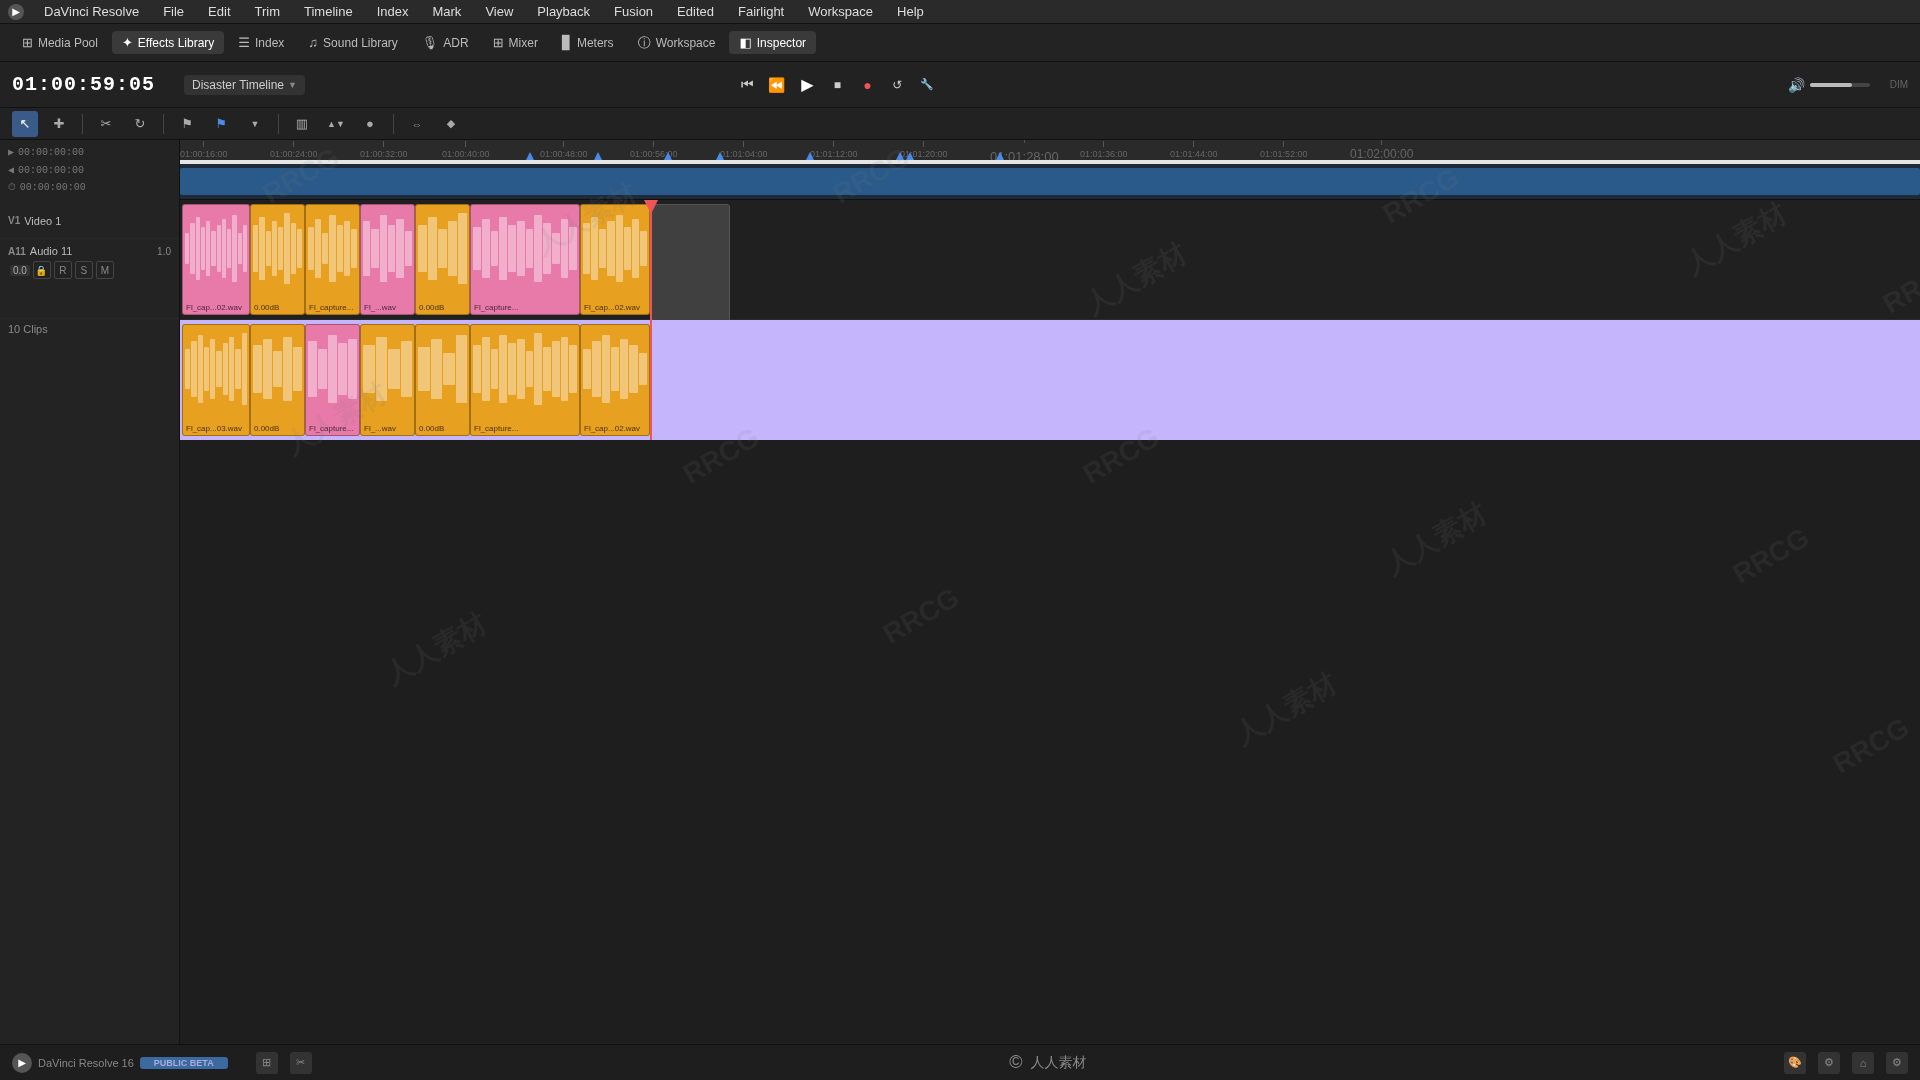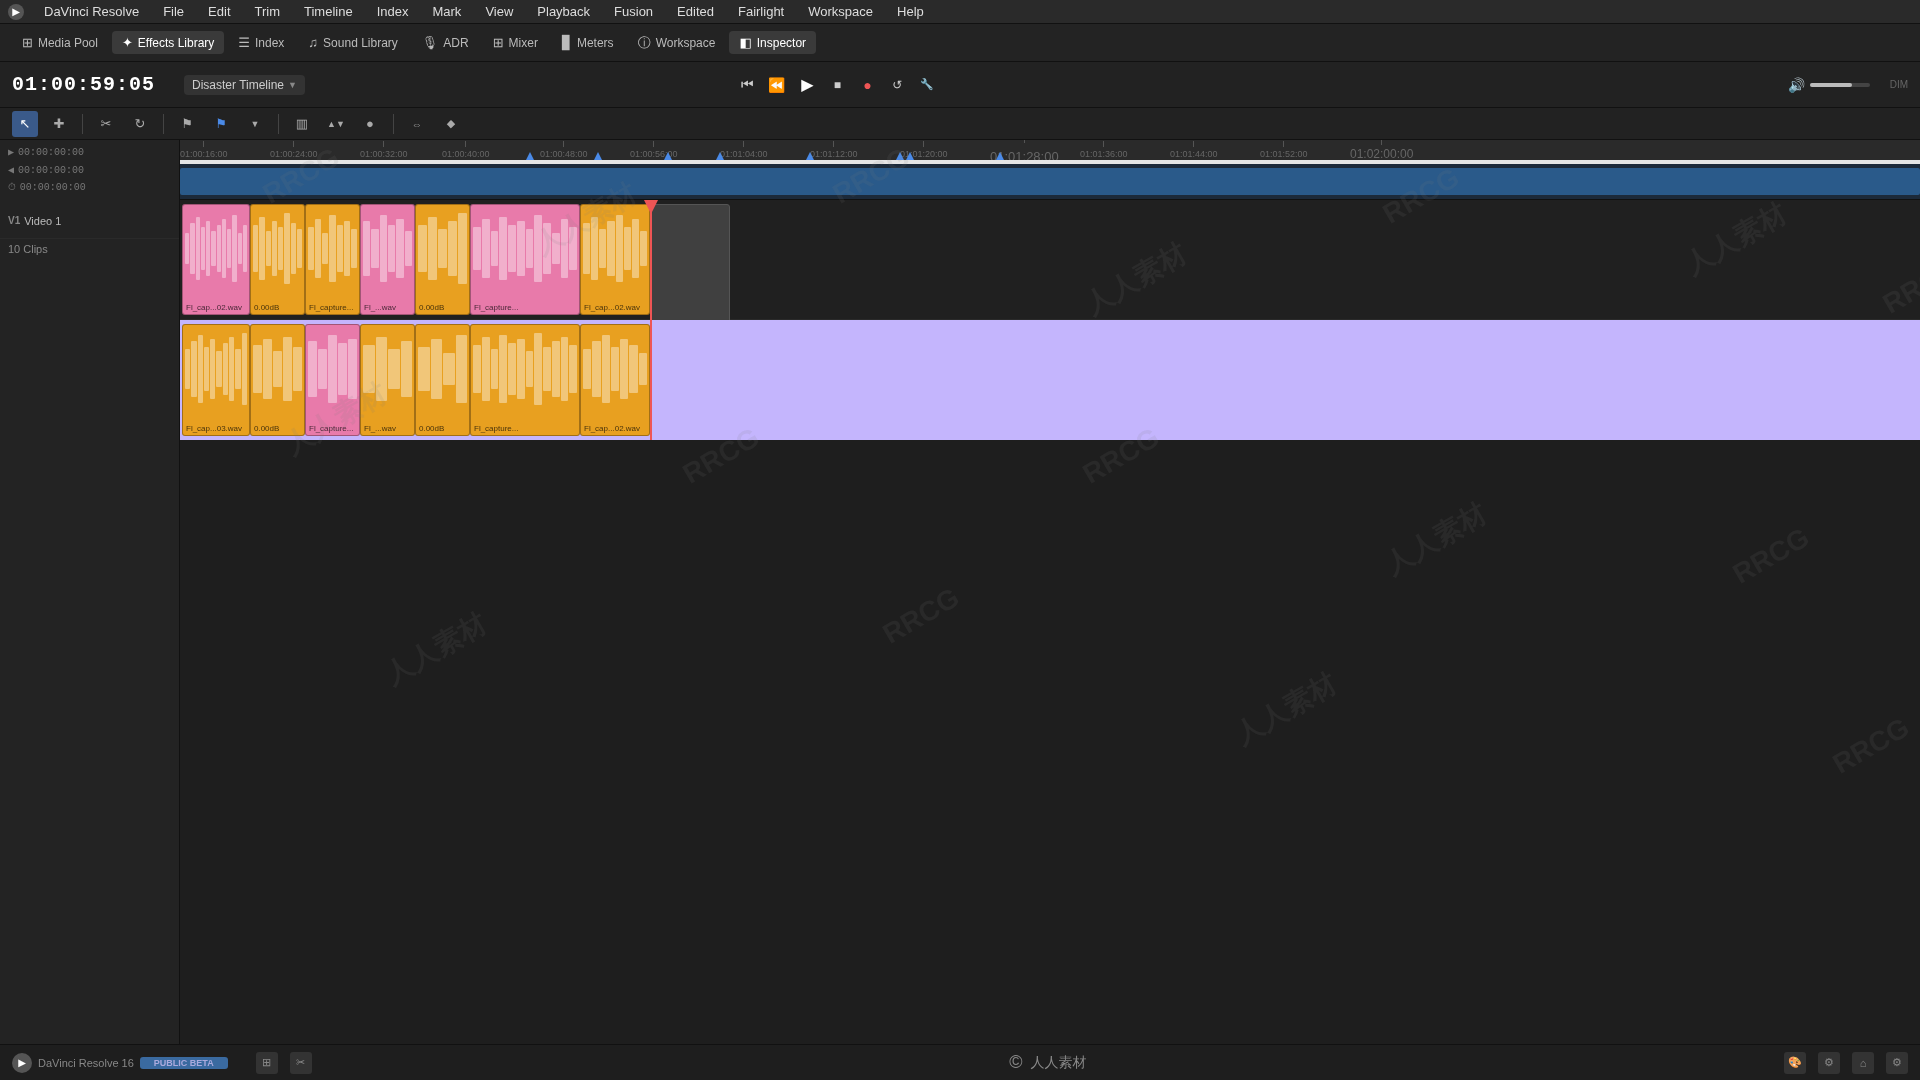--- a/index.html
+++ b/index.html
@@ -546,20 +546,34 @@
         <span class="tc-icon">⏱</span>
         <span>00:00:00:00</span>
       </div>
     </div>
 
     <div class="track-header" style="margin-top:4px;">
       <span style="font-size:10px;color:#888;font-weight:bold;">V1</span>
       <span style="font-size:11px;color:#bbb;">Video 1</span>
     </div>
 
+    <div class="track-header" style="height:80px; align-items:flex-start; padding-top:6px; flex-direction:column; gap:4px;">
+      <div style="display:flex; align-items:center; gap:4px; width:100%;">
+        <span style="font-size:10px;color:#888;font-weight:bold;">A11</span>
+        <span style="font-size:11px;color:#bbb;">Audio 11</span>
+        <span style="margin-left:auto;font-size:10px;color:#888;">1.0</span>
+      </div>
+      <div style="display:flex; align-items:center; gap:3px; padding-left:2px;">
+        <span style="font-size:10px;color:#aaa;background:#333;border-radius:2px;padding:0 3px;">0.0</span>
+        <div class="track-ctrl-btn" title="Lock">🔒</div>
+        <div class="track-ctrl-btn">R</div>
+        <div class="track-ctrl-btn">S</div>
+        <div class="track-ctrl-btn">M</div>
+      </div>
+    </div>
 
     <div class="clips-count">10 Clips</div>
   </div>
 
   <div class="timeline-tracks">
 
     <div class="ruler" style="position:relative;">
       <div class="ruler-tick" style="left:0px;">
         <span style="margin-top:2px;font-size:9px;color:#666;">01:00:16:00</span>
       </div>

